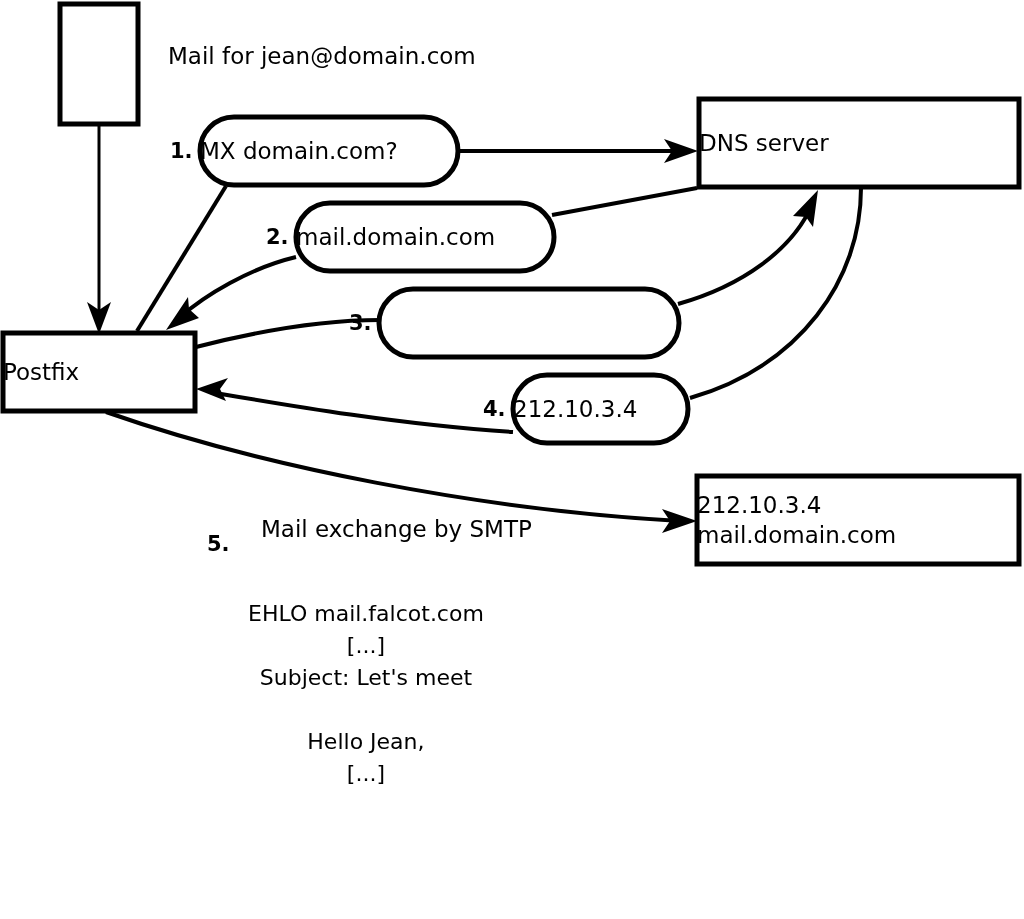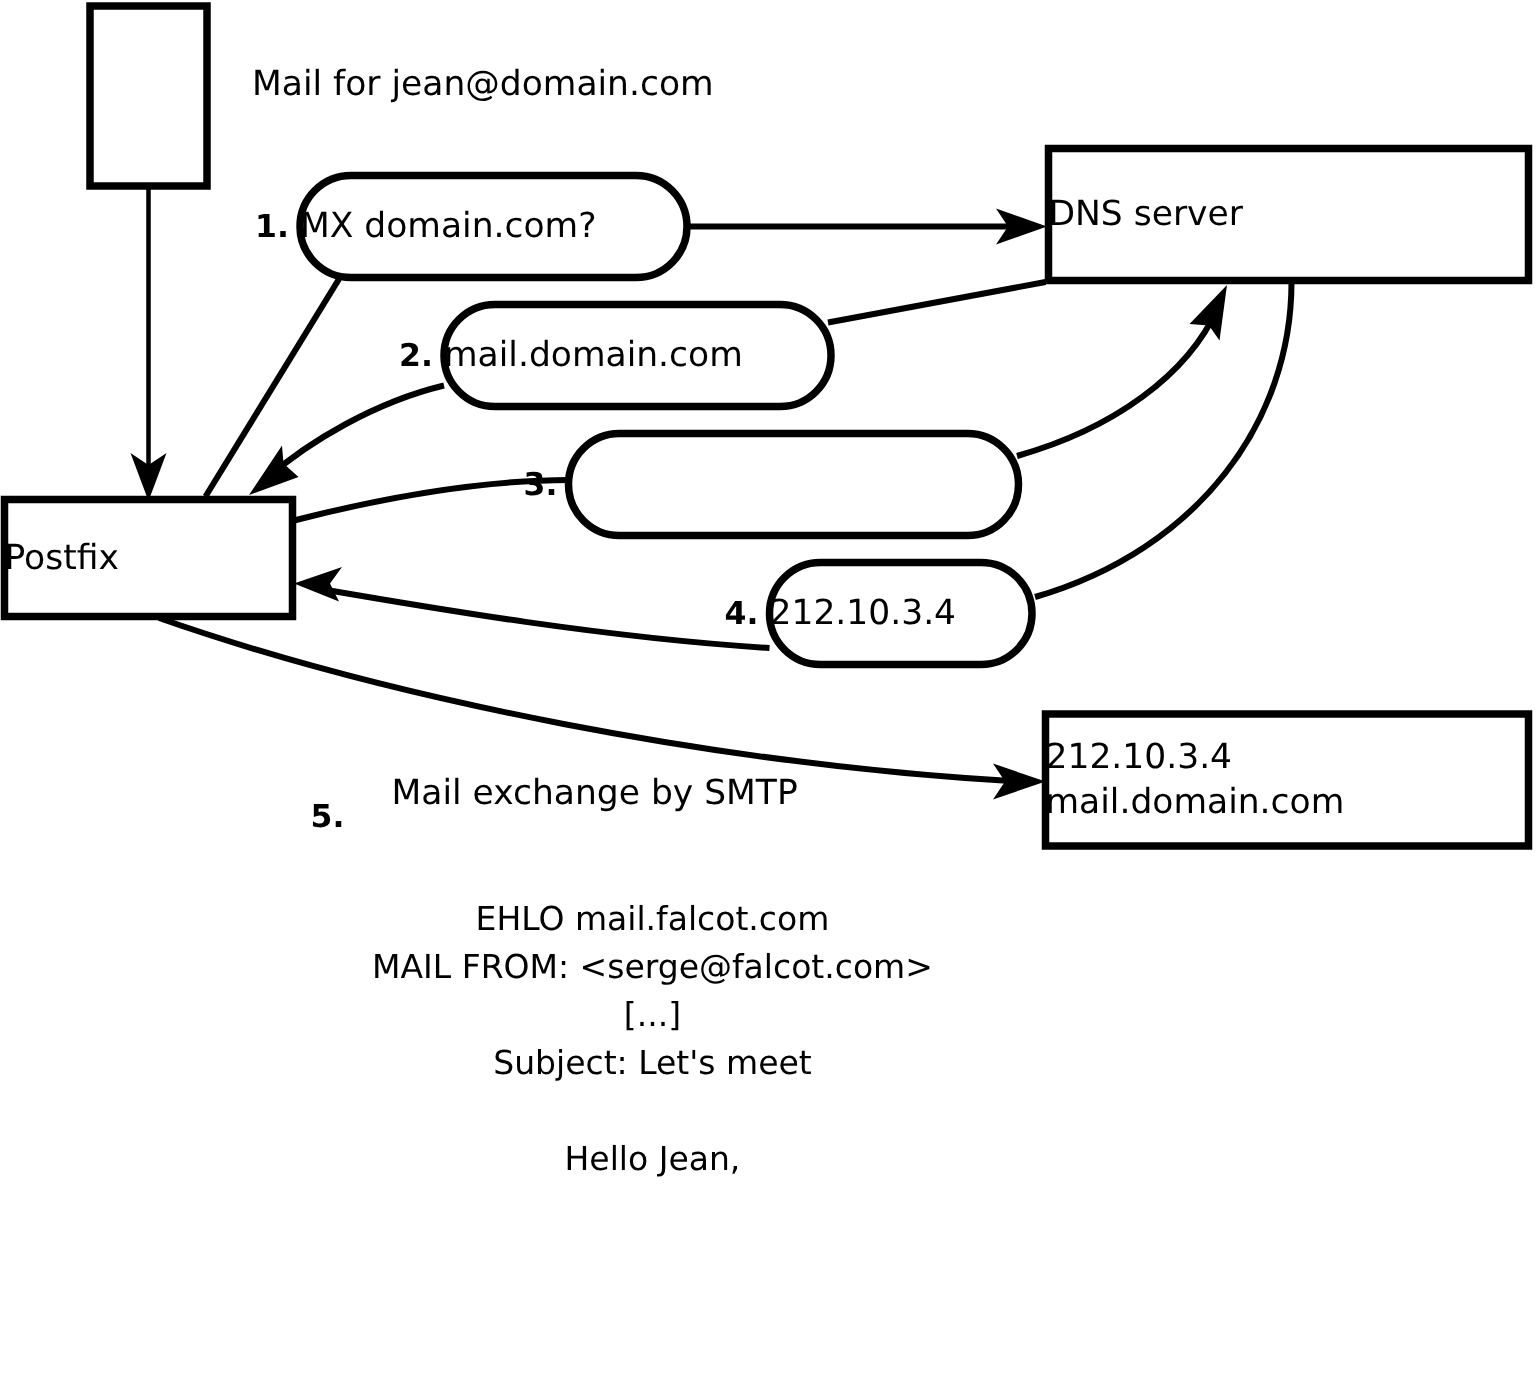--- a/index.html
+++ b/index.html
@@ -178,15 +178,15 @@
   </div>
   <div class="centerbox bubble-label" style="left:296px; top:203px; width:258px; height:68px;">
     <span>mail.domain.com</span>
   </div>
   <div class="centerbox bubble-label" style="left:513px; top:375px; width:175px; height:68px;">
     <span>212.10.3.4</span>
   </div>
 
   <div class="txt smtp-title" style="left:248px; top:518px;margin-left:13px;">Mail exchange by SMTP</div>
 
-  <div class="txt smtp-body" id="smtp-transcript" style="left:248px; top:598px;text-align:center;"><div>EHLO mail.falcot.com</div><div>MAIL FROM: &lt;serge@falcot.com&gt;</div><div>[...]</div><div>Subject: Let's meet</div><div>&nbsp;</div><div>Hello Jean,</div><div>[...]</div><div>.</div></div>
+  <div class="txt smtp-body" id="smtp-transcript" style="left:248px; top:598px;text-align:center;"><div>EHLO mail.falcot.com</div><div>[...]</div><div>Subject: Let's meet</div><div>&nbsp;</div><div>Hello Jean,</div><div>[...]</div><div>.</div></div>
 
 </div>
 
 </body></html>

